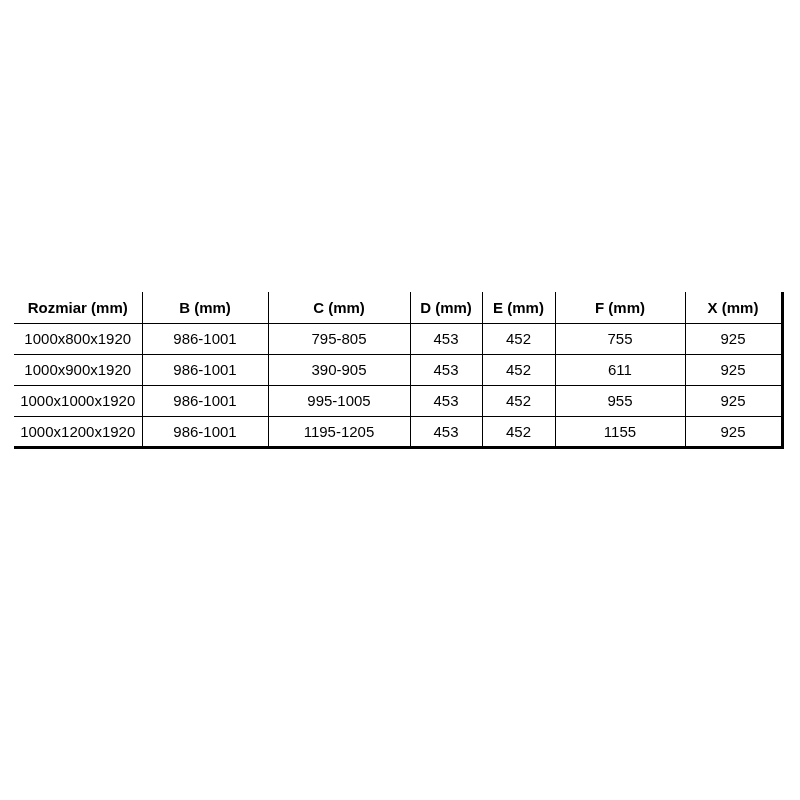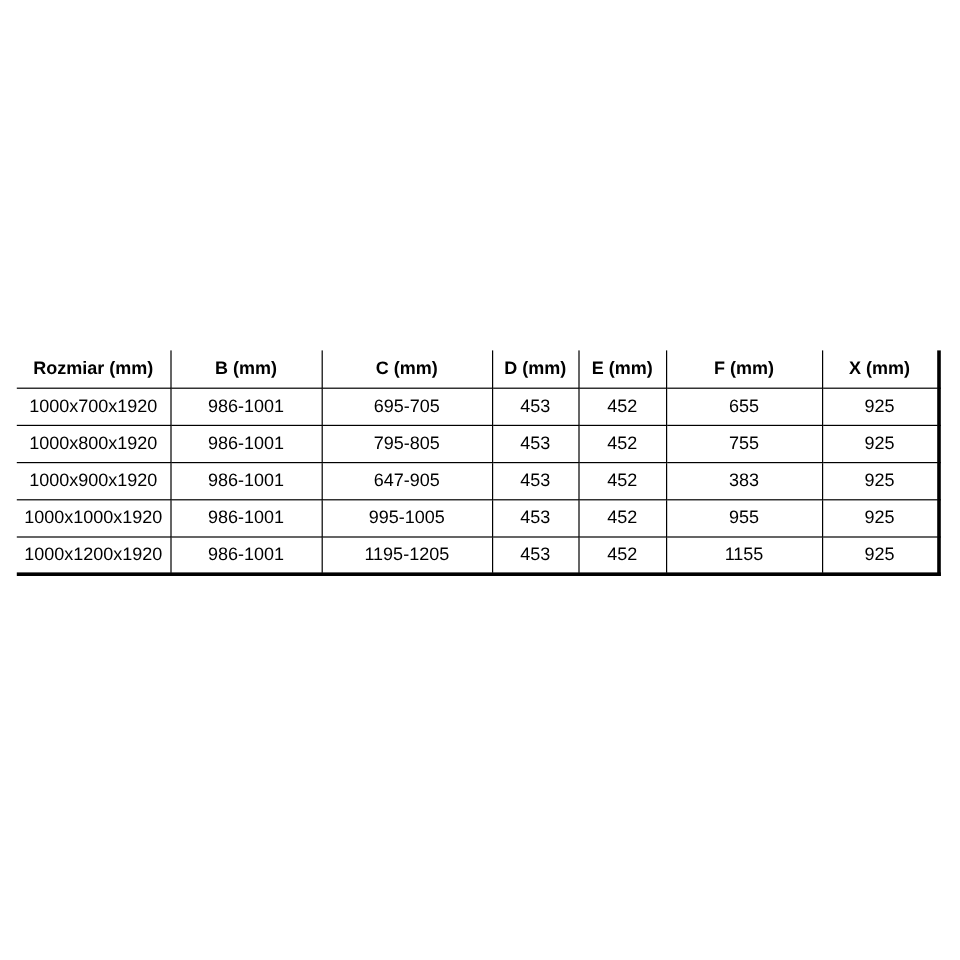--- a/index.html
+++ b/index.html
@@ -77,44 +77,35 @@
           <th>B (mm)</th>
           <th>C (mm)</th>
           <th>D (mm)</th>
           <th>E (mm)</th>
           <th>F (mm)</th>
           <th>X (mm)</th>
         </tr>
     </thead>
     <tbody>
         <tr>
-          <td>1000x700x1920</td>
-          <td>986-1001</td>
-          <td>695-705</td>
-          <td>453</td>
-          <td>452</td>
-          <td>655</td>
-          <td>925</td>
-        </tr>
-        <tr>
           <td>1000x800x1920</td>
           <td>986-1001</td>
           <td>795-805</td>
           <td>453</td>
           <td>452</td>
           <td>755</td>
           <td>925</td>
         </tr>
         <tr>
           <td>1000x900x1920</td>
           <td>986-1001</td>
-          <td>647-905</td>
+          <td>390-905</td>
           <td>453</td>
           <td>452</td>
-          <td>383</td>
+          <td>611</td>
           <td>925</td>
         </tr>
         <tr>
           <td>1000x1000x1920</td>
           <td>986-1001</td>
           <td>995-1005</td>
           <td>453</td>
           <td>452</td>
           <td>955</td>
           <td>925</td>

